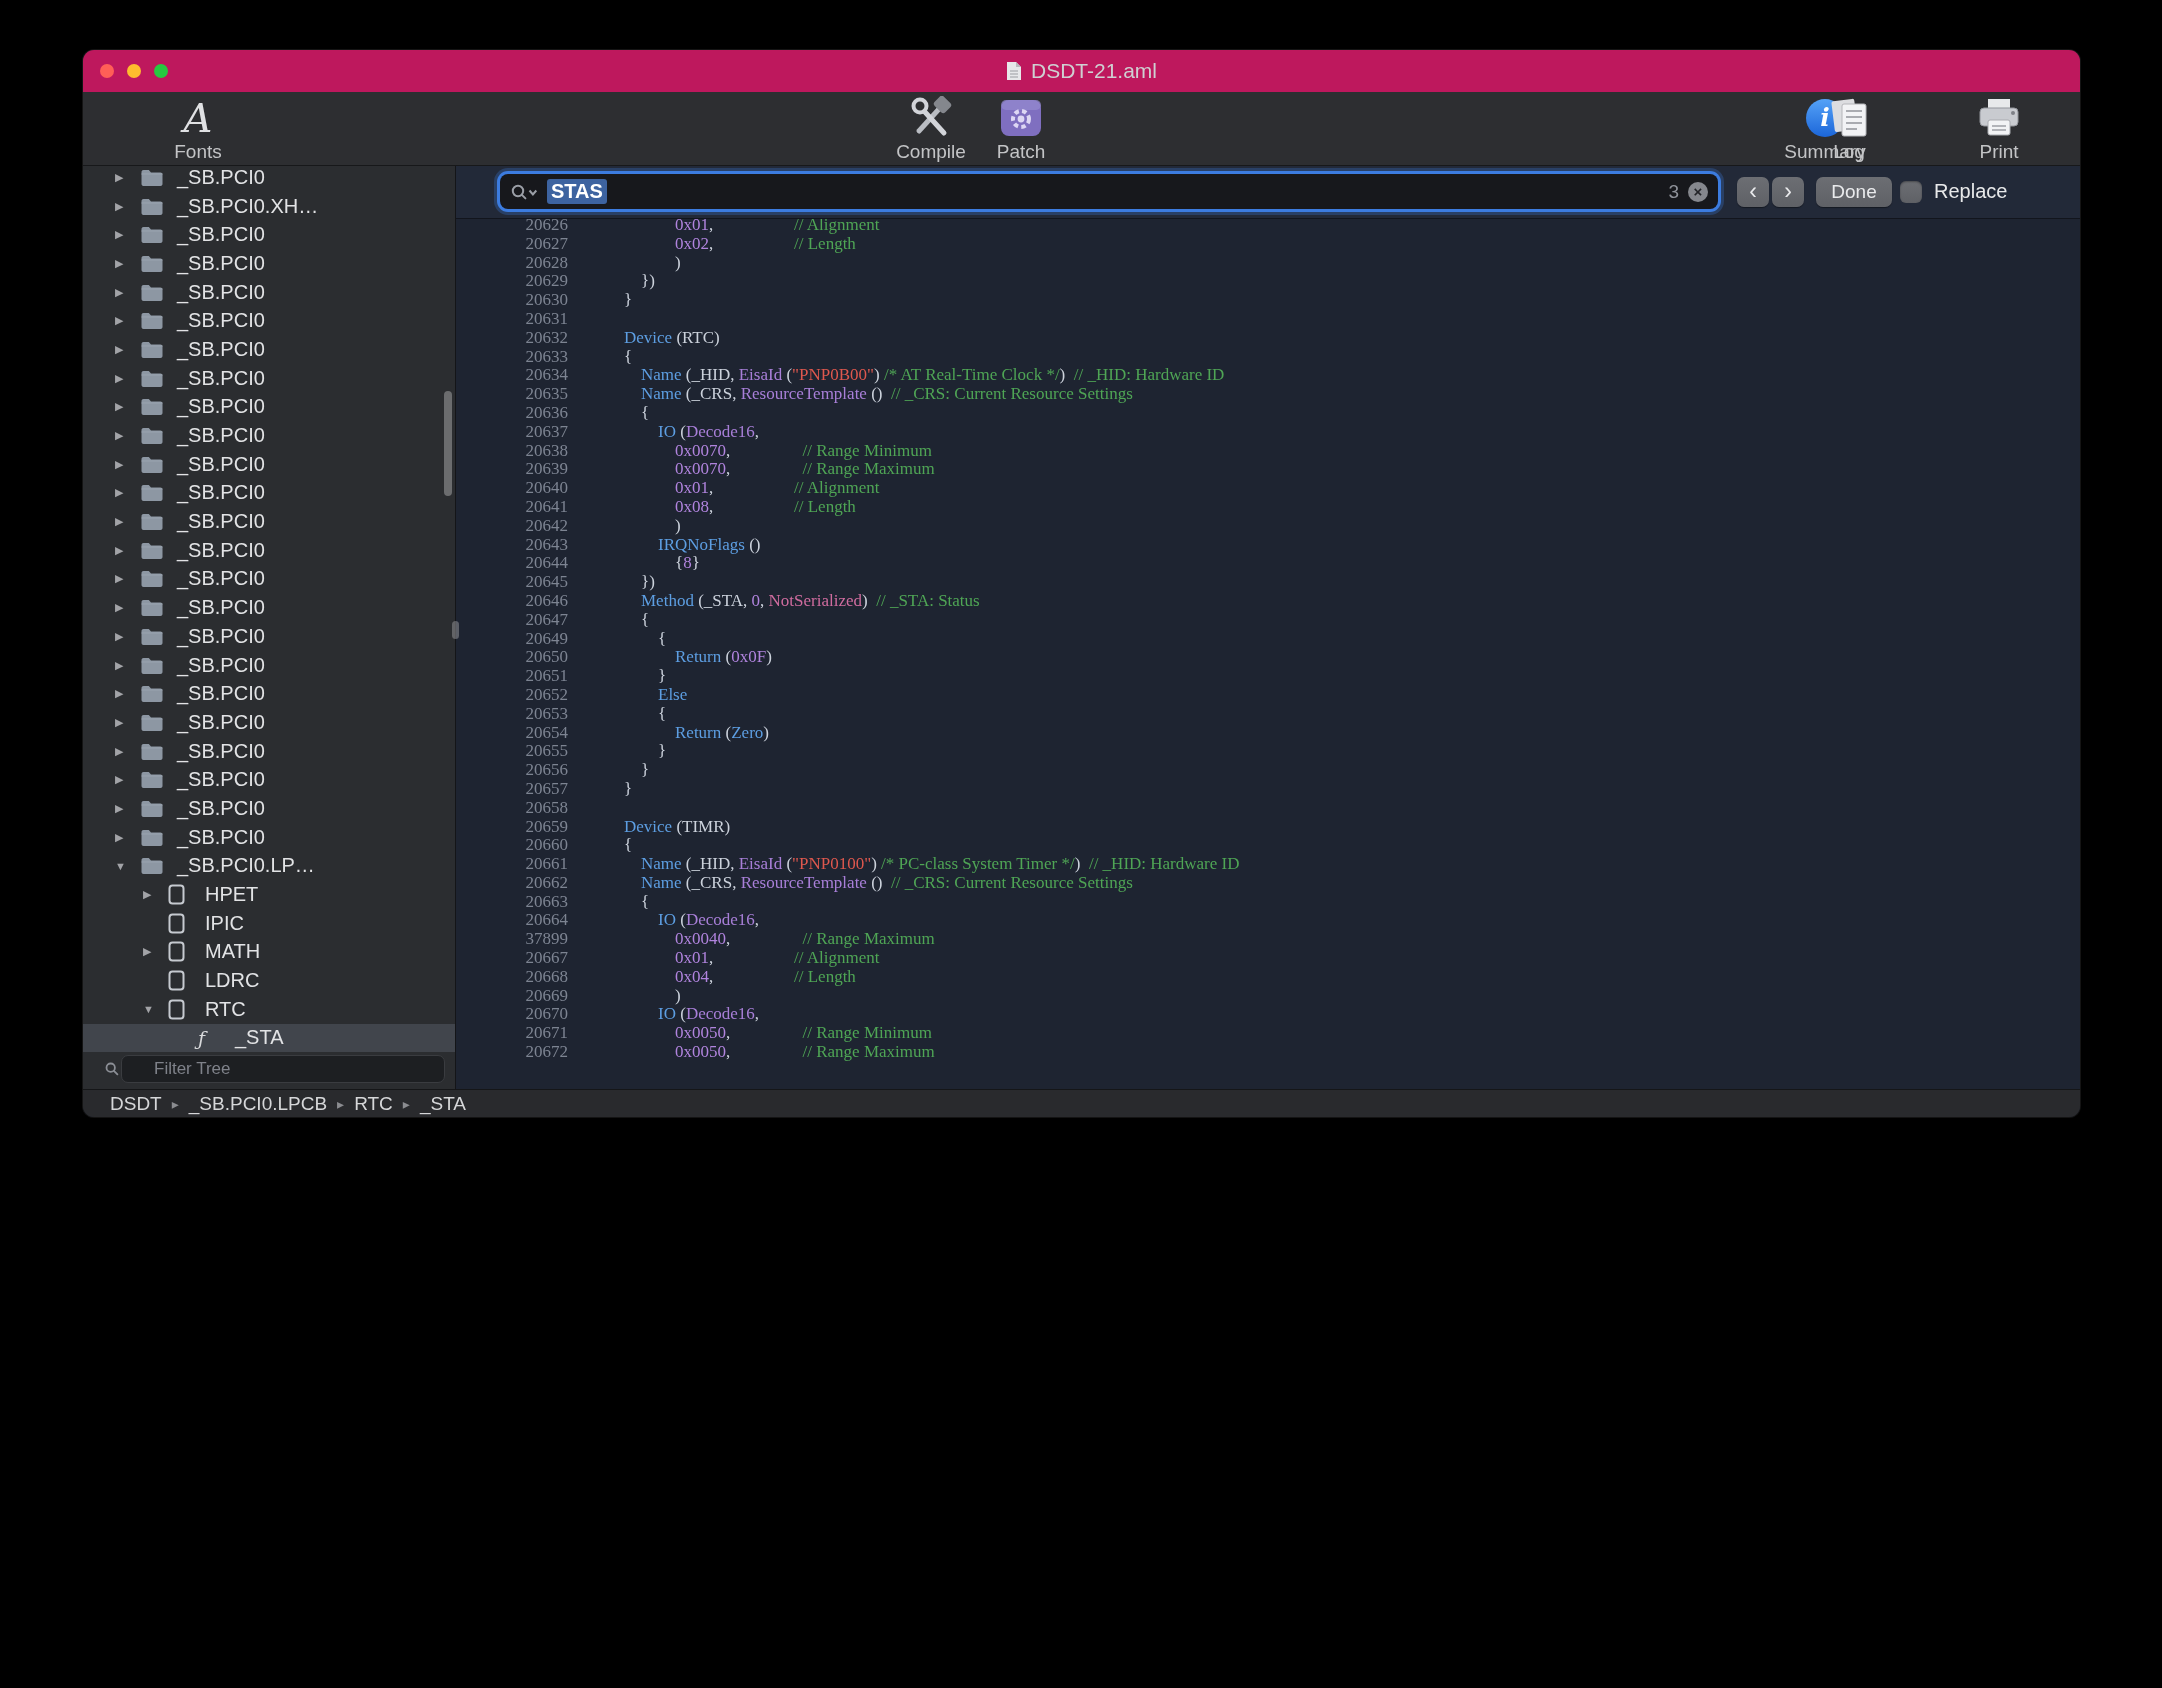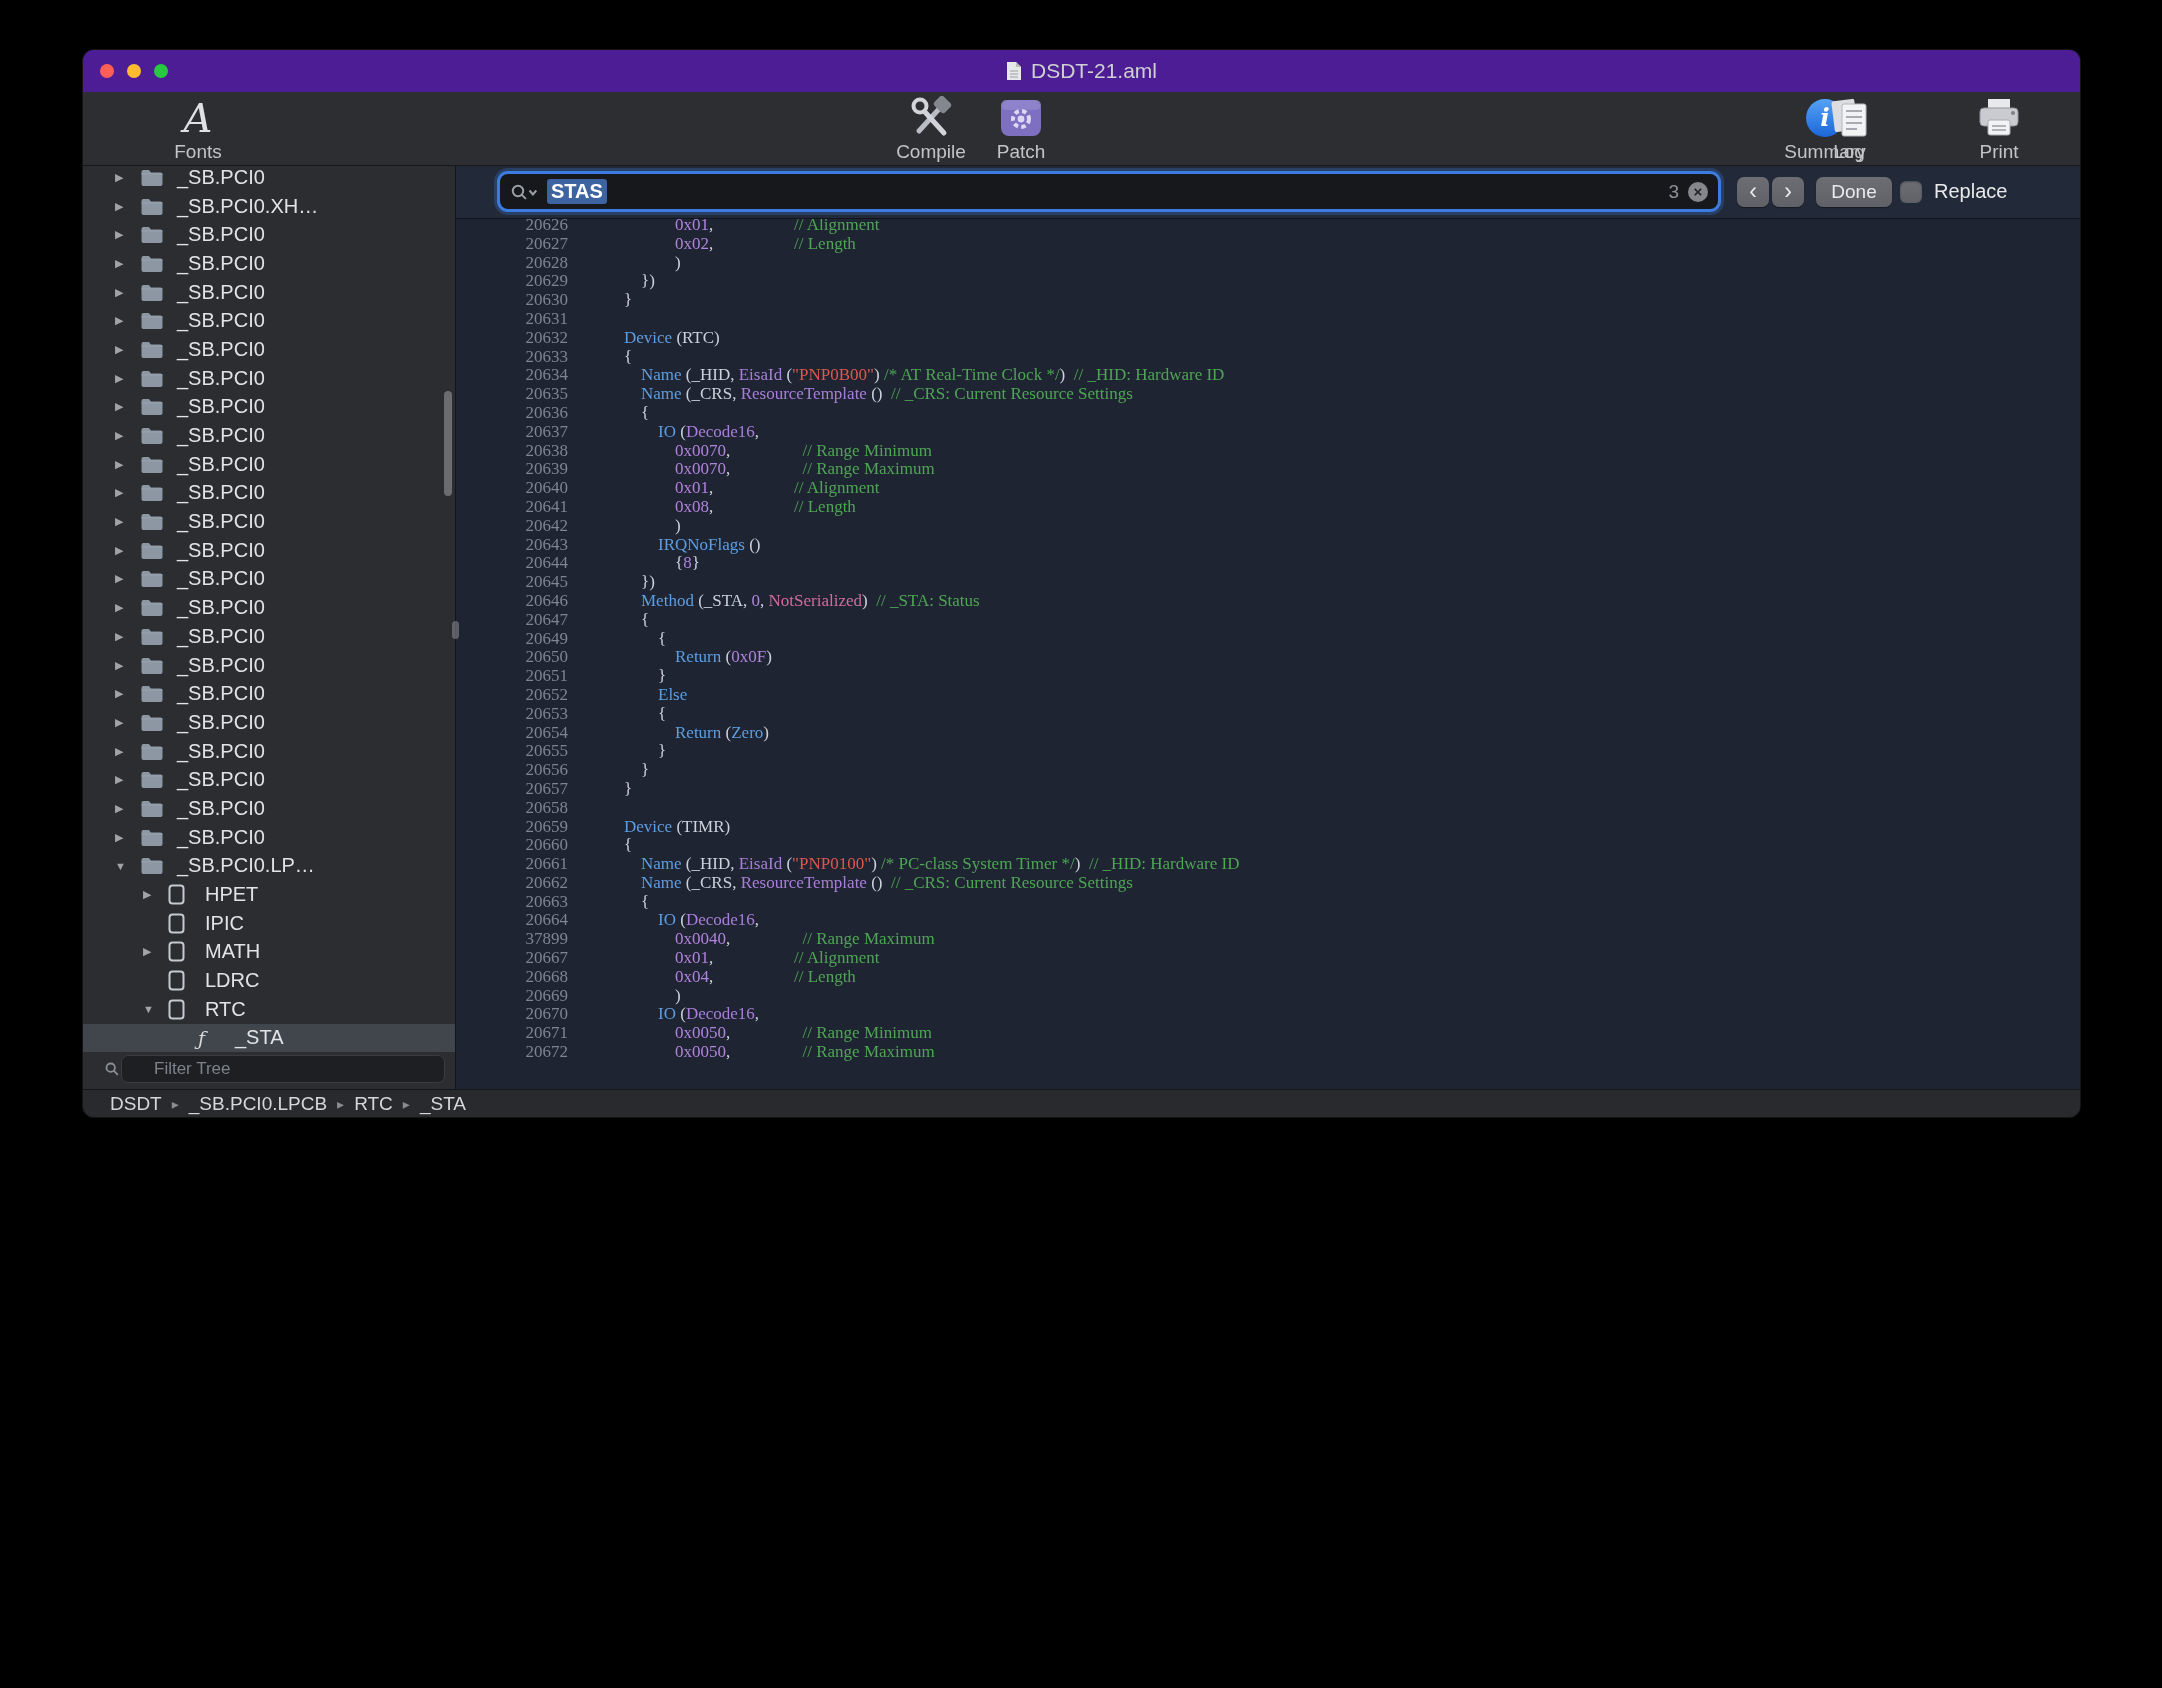--- a/index.html
+++ b/index.html
@@ -2,21 +2,21 @@
 <html style="--accent-focus: #3c7ce0; --match-highlight: #f7e329; --syntax-keyword: #5d9ee2; --syntax-type: #a87fd8; --syntax-number: #b184de; --syntax-string: #df584e; --syntax-comment: #4fa555; --syntax-special: #d06c9f; --traffic-close: #ff5f57; --traffic-minimize: #febc2e; --traffic-zoom: #28c840;"><head>
 <meta charset="utf-8">
 <style>
   html,body{margin:0;padding:0;}
   body{width:2162px;height:1688px;background:#000;font-family:"Liberation Sans",sans-serif;position:relative;overflow:hidden;}
 
   .window{position:absolute;left:83px;top:50px;width:1997px;height:1067px;background:#1e2431;border-radius:11px;overflow:hidden;
     box-shadow:0 0 0 1px rgba(255,255,255,.08),0 30px 80px rgba(0,0,0,.7);}
 
   
-  .titlebar{height:42px;background:#4c1d95;position:relative;}
+  .titlebar{height:42px;background:#be185d;position:relative;}
   .traffic{position:absolute;left:17px;top:14px;display:flex;gap:13px;}
   .tl{width:14px;height:14px;border-radius:50%;}
   .tl.red{background:var(--traffic-close,#ff5f57);}
   .tl.yellow{background:var(--traffic-minimize,#febc2e);}
   .tl.green{background:var(--traffic-zoom,#28c840);}
   .titlewrap{height:100%;display:flex;align-items:center;justify-content:center;gap:9px;color:#cfd0d2;font-size:21px;}
 
   
   .toolbar{height:73px;background:#2d2e31;border-bottom:1px solid #17181a;position:relative;}
   .tbtn{position:absolute;top:3px;display:flex;flex-direction:column;align-items:center;gap:1px;}

